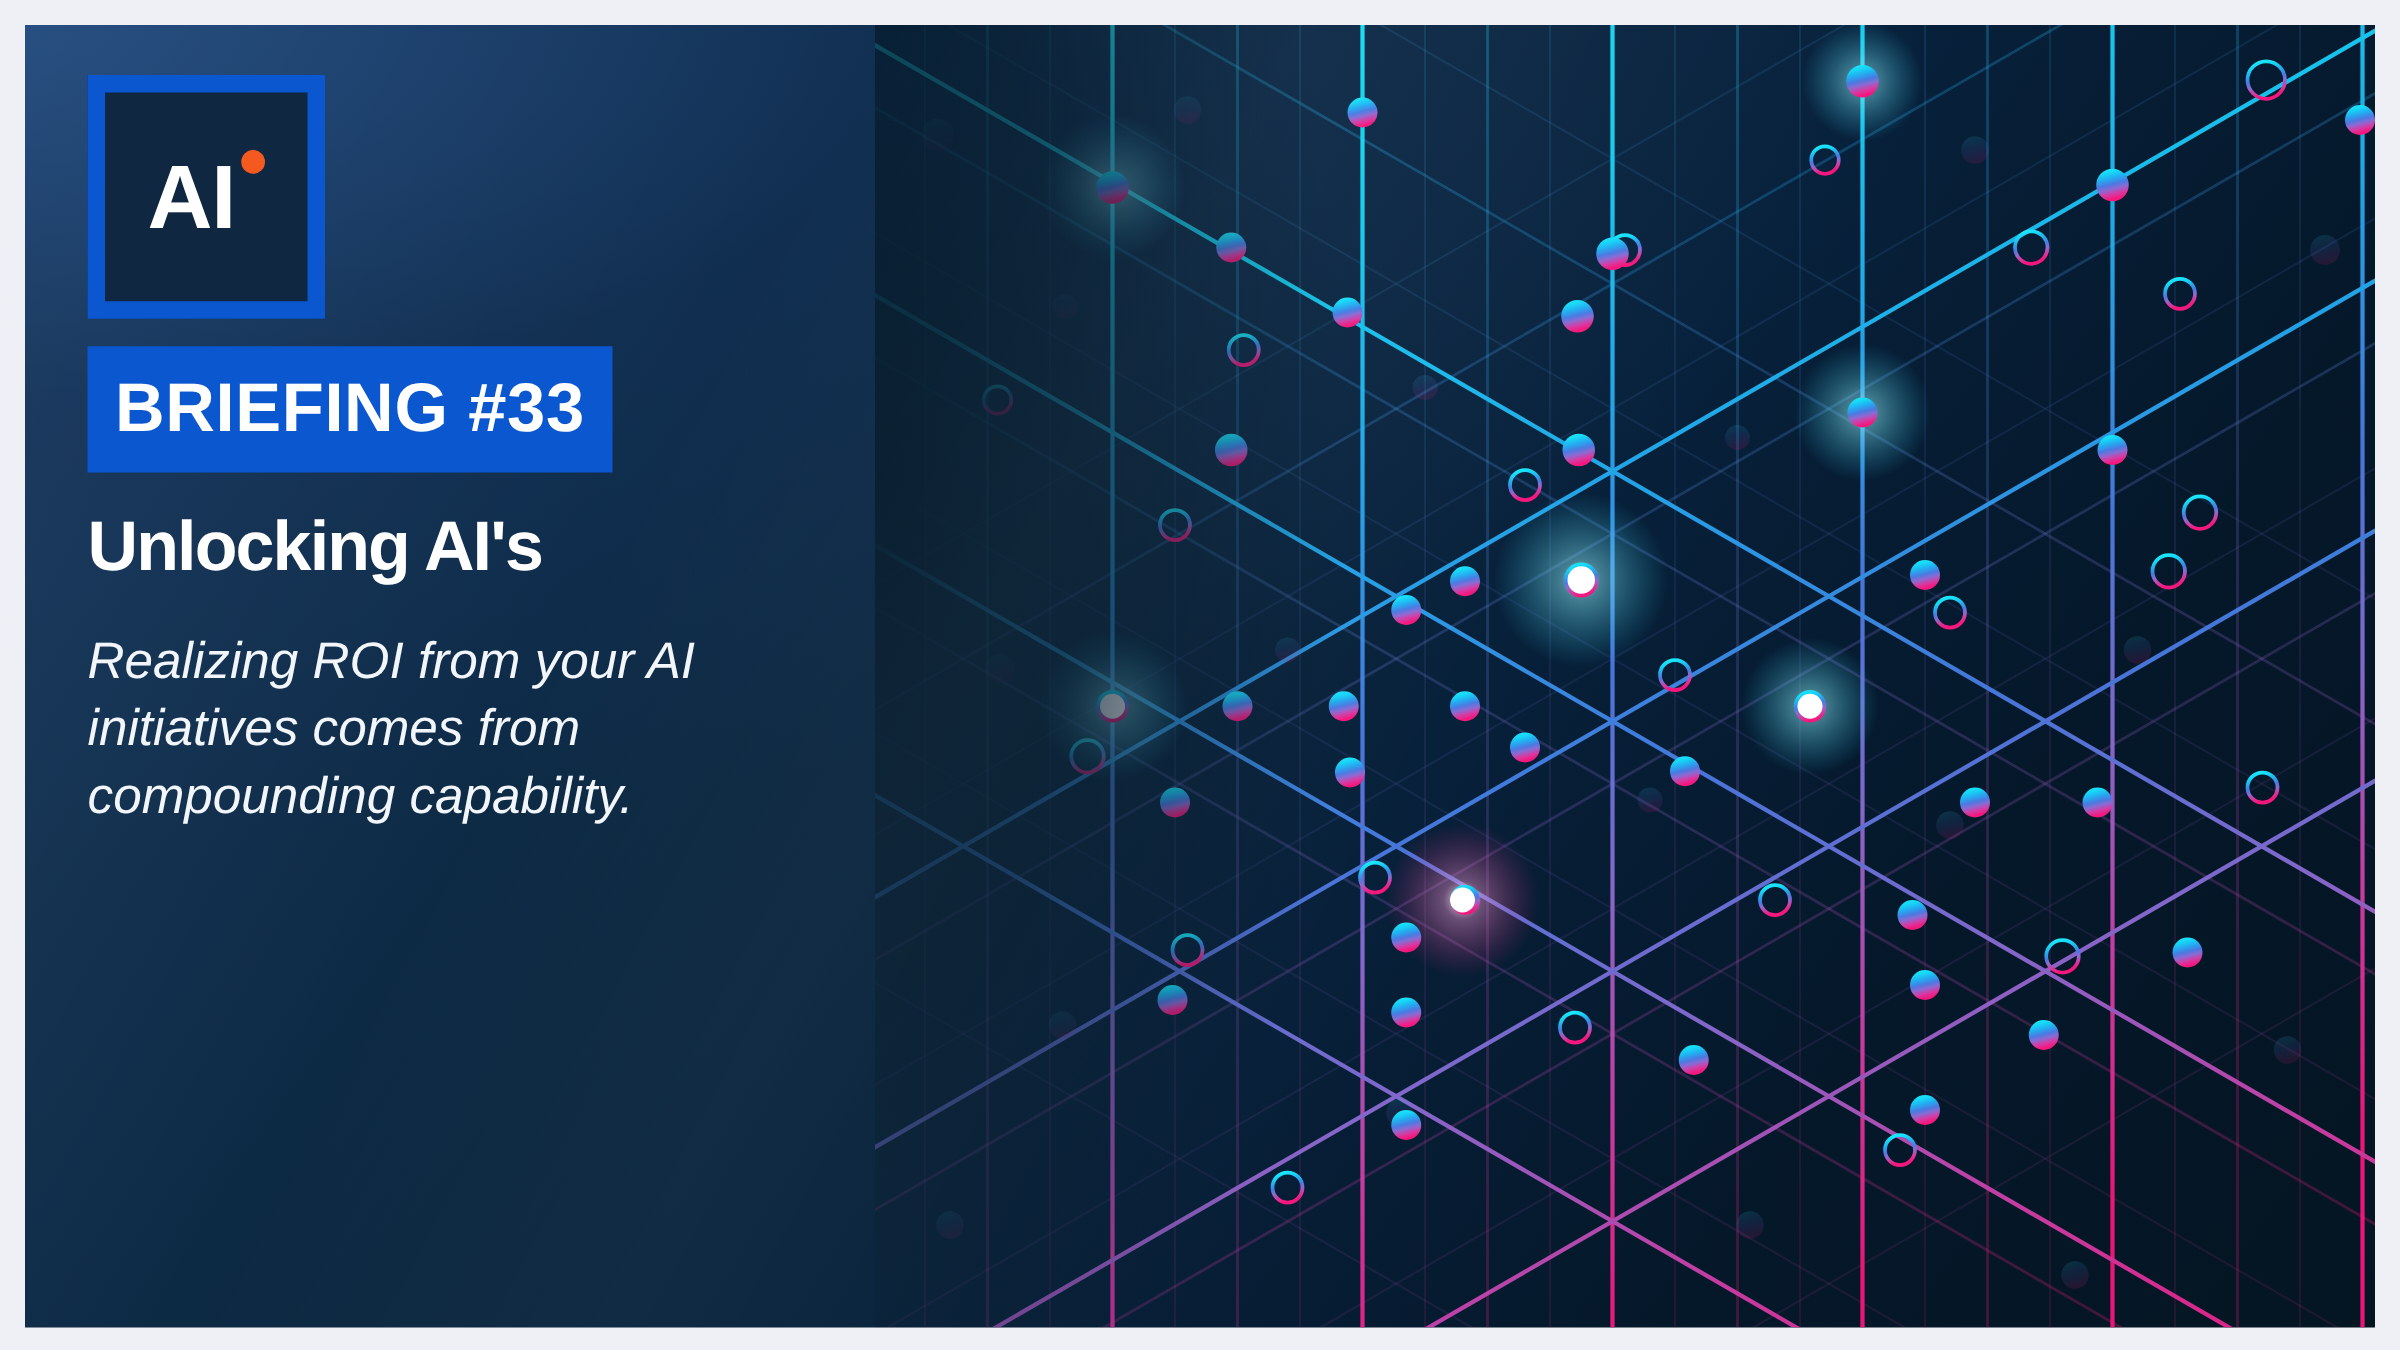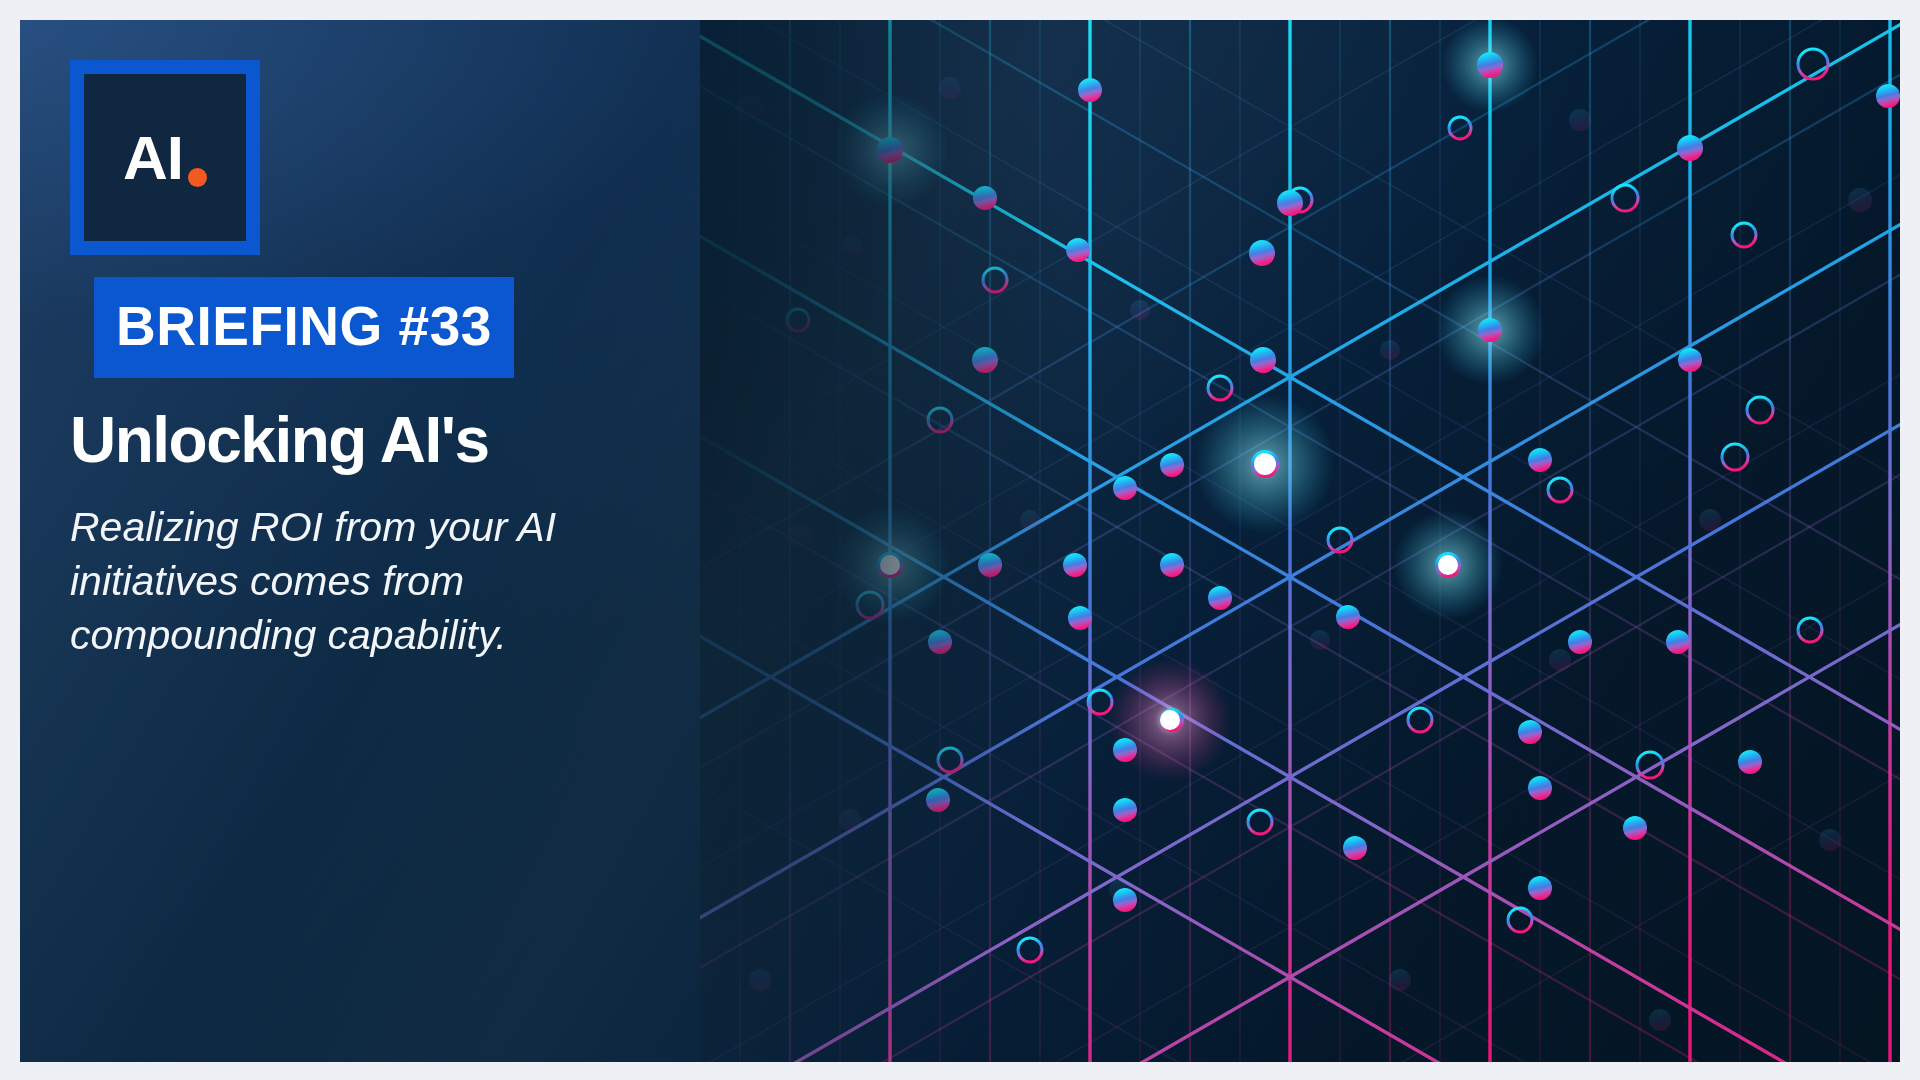--- a/index.html
+++ b/index.html
@@ -43,23 +43,23 @@
   }
 
   #logo{
     width:190px; height:195px;
     border:14px solid #0b57d0;
     background:#0f2740;
     display:flex; align-items:center; justify-content:center;
     margin-bottom:22px;
   }
   #logo .mark{
-    display:flex; align-items:flex-end;
+    display:flex; align-items:flex-start;
     font-weight:800;
-    font-size:62px;
+    font-size:72px;
     letter-spacing:-1px;
     color:#ffffff;
     line-height:1;
   }
   #logo .dot{
     width:19px; height:19px; border-radius:50%;
     background:#f4591f;
     margin-left:5px;
     position:relative; top:-2px;
   }
@@ -67,30 +67,29 @@
   #badge{
     display:inline-block;
     background:#0b57d0;
     color:#ffffff;
     font-weight:800;
     font-size:55px;
     letter-spacing:0.5px;
     line-height:1;
     padding:22px 22px 24px 22px;
     margin-bottom:28px;
-    margin-left:24px;
   }
 
   #headline{
     color:#ffffff;
     font-weight:800;
-    font-size:64px;
+    font-size:56px;
     line-height:1.09;
     letter-spacing:-1.5px;
-    margin-bottom:24px;
+    margin-bottom:34px;
   }
   #headline .hl{ display:block; }
 
   #subtitle{
     color:#f2f6fa;
     font-style:italic;
     font-weight:400;
     font-size:41px;
     line-height:1.32;
     max-width:620px;

